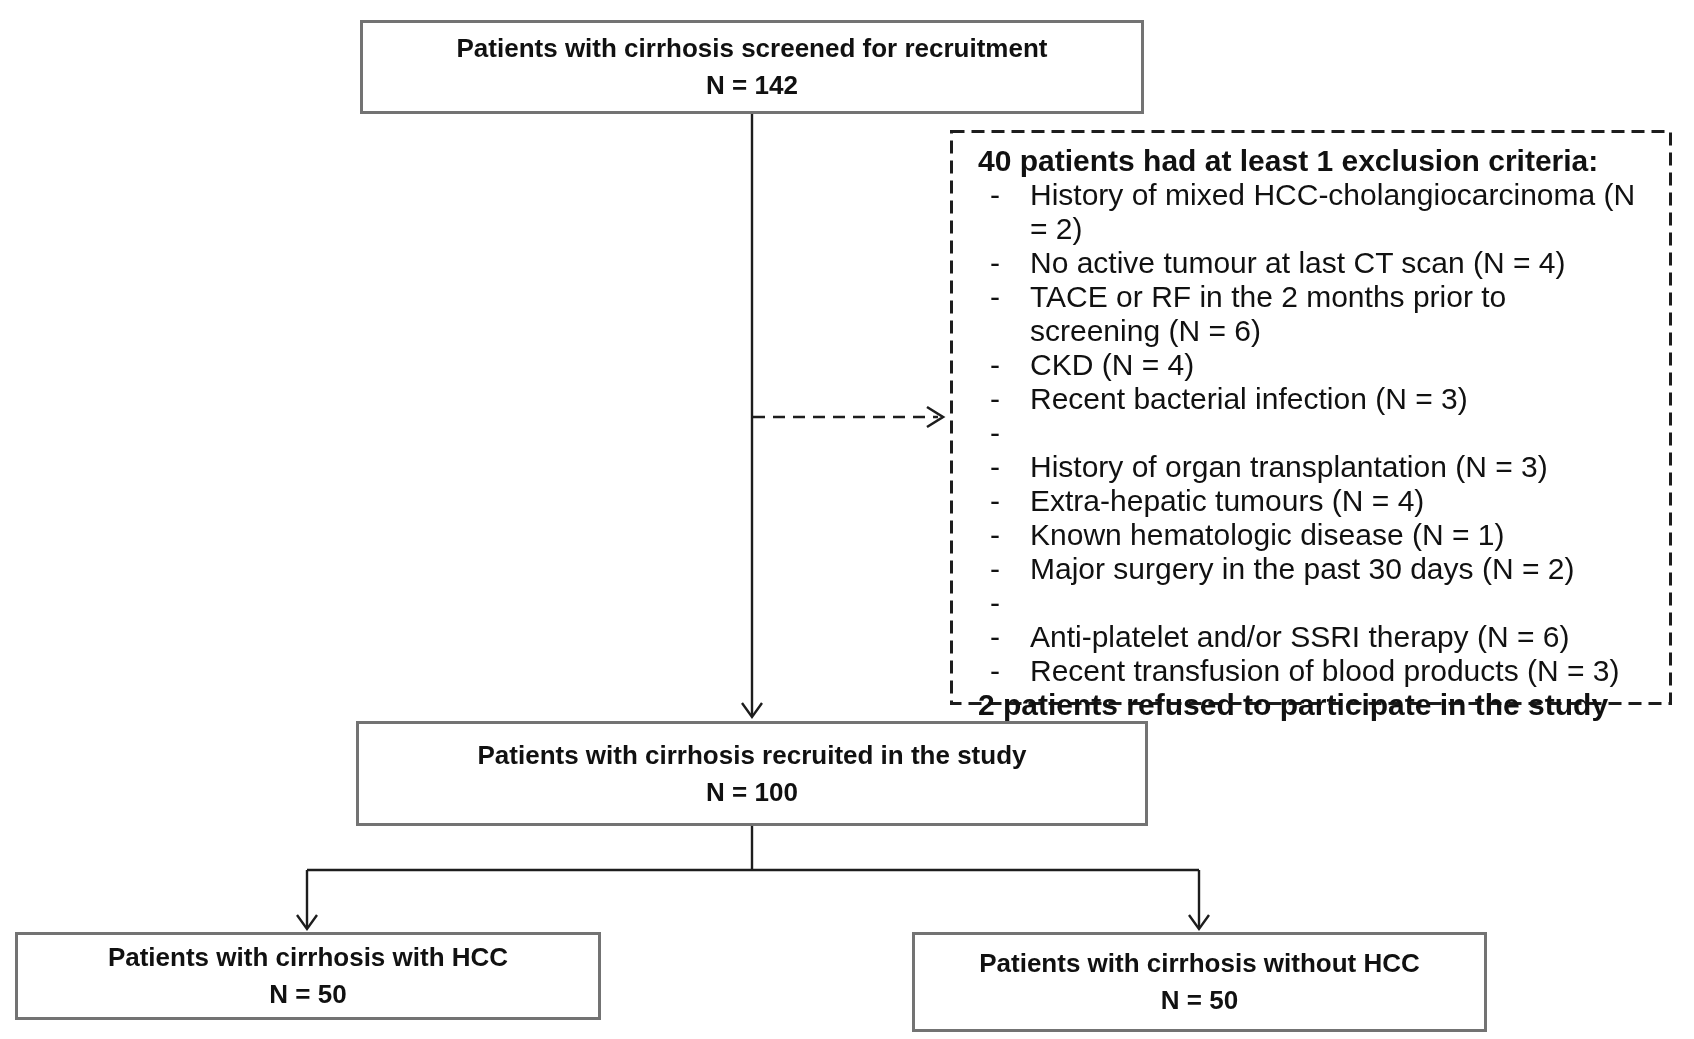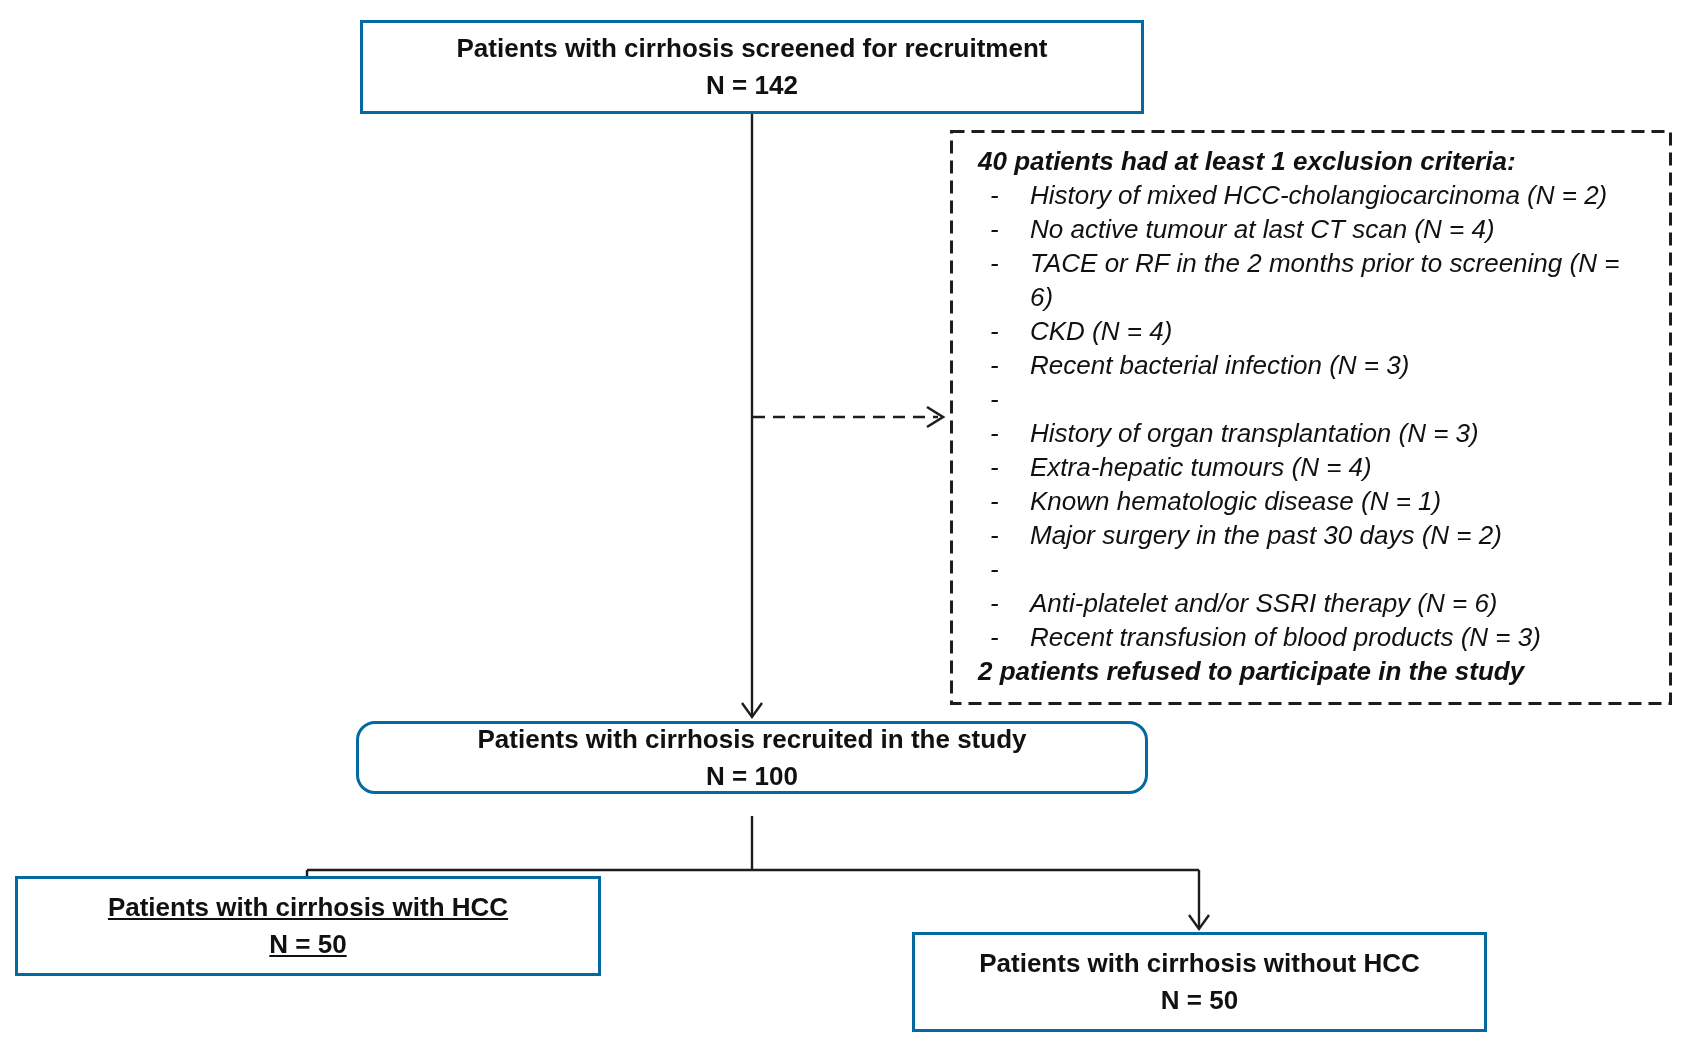--- a/index.html
+++ b/index.html
@@ -23,46 +23,45 @@
     width: 1694px;
     height: 1039px;
   }
   .overlay line, .overlay polyline, .overlay rect {
     stroke: #1d1d1d;
     fill: none;
   }
   .node {
     position: absolute;
     box-sizing: border-box;
-    border: 3px solid #0369a1;
+    border: 3px solid #737373;
     background: #ffffff;
     display: flex;
     flex-direction: column;
     align-items: center;
     justify-content: center;
     text-align: center;
     font-size: 26px;
     font-weight: bold;
     line-height: 37px;
   }
   .node-screened  { left: 360px; top: 20px;  width: 784px; height: 94px; }
-  .node-recruited { left: 356px; top: 721px; width: 792px; height: 73px; border-radius: 19px; }
-  .node-hcc       { left: 15px;  top: 876px; width: 586px; height: 100px; text-decoration: underline; }
+  .node-recruited { left: 356px; top: 721px; width: 792px; height: 105px; }
+  .node-hcc       { left: 15px;  top: 932px; width: 586px; height: 88px; }
   .node-no-hcc    { left: 912px; top: 932px; width: 575px; height: 100px; }
   .exclusion {
     position: absolute;
     left: 950px;
     top: 130px;
     width: 722px;
     height: 575px;
     box-sizing: border-box;
     padding: 14px 0 0 28px;
-    font-size: 26px;
+    font-size: 30px;
     line-height: 34px;
-    font-style: italic;
   }
   .ex-header, .ex-footer { font-weight: bold; }
   .exclusion ul {
     margin: 0;
     padding: 0;
     list-style: none;
   }
   .exclusion li { display: flex; }
   .dash {
     flex: none;

